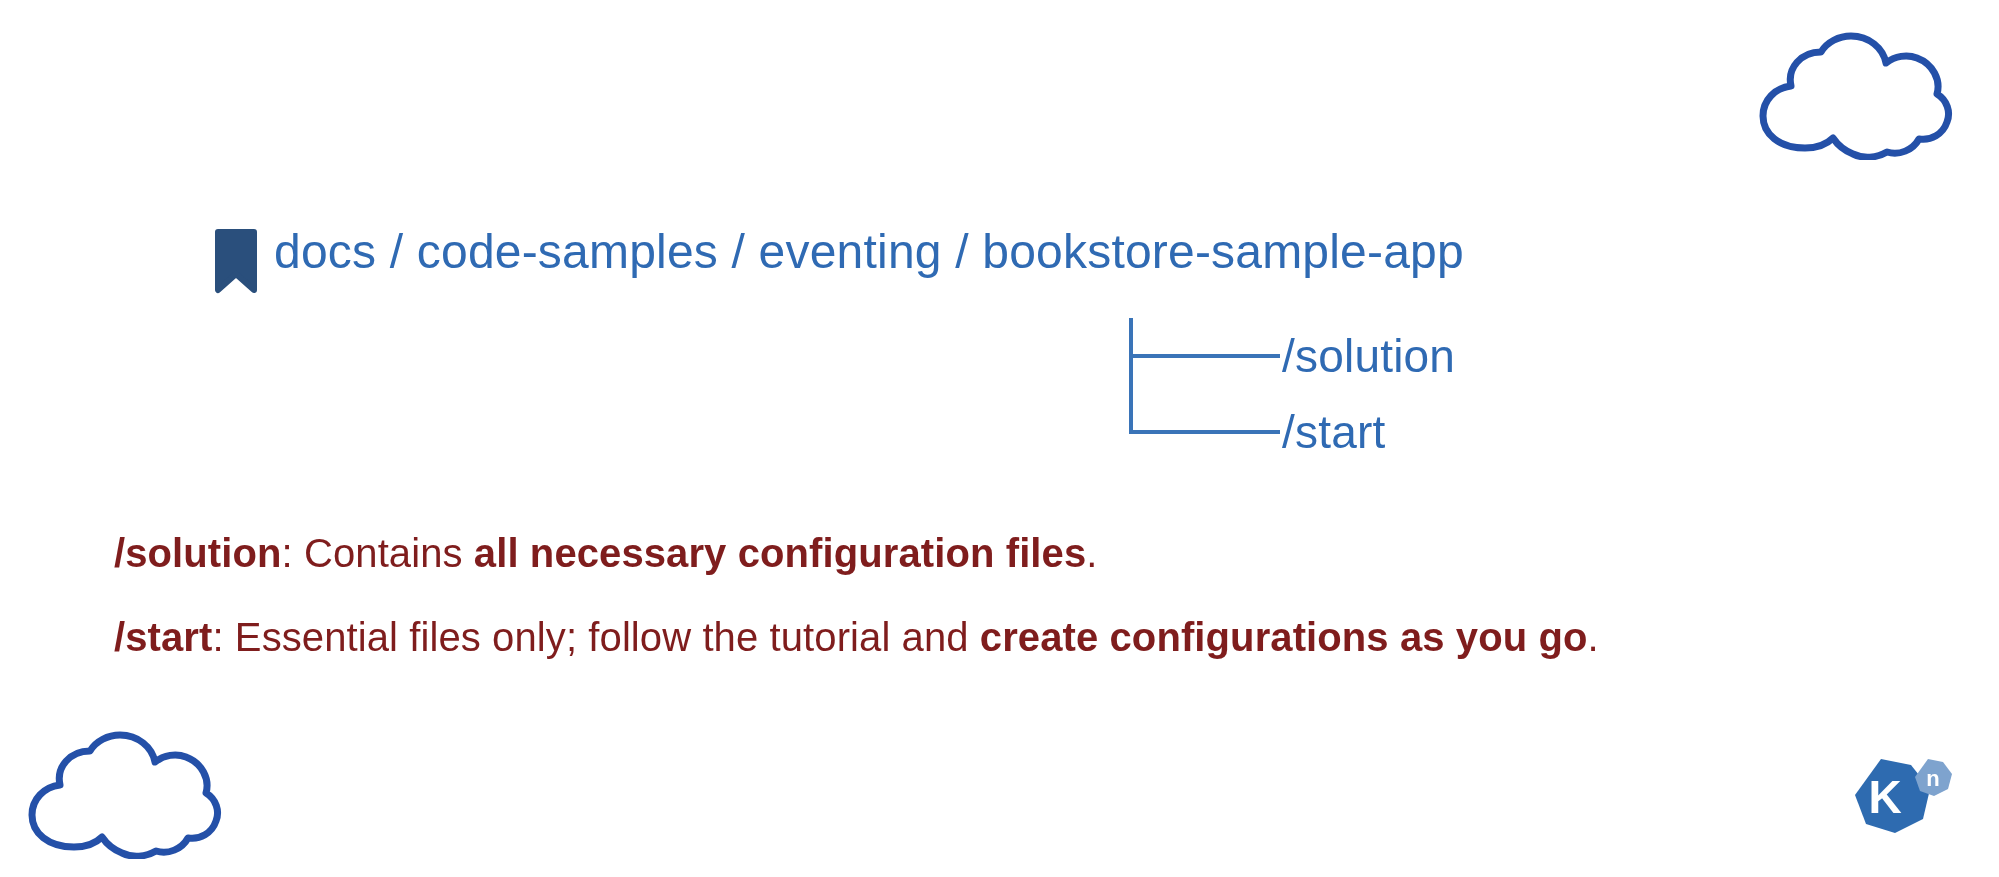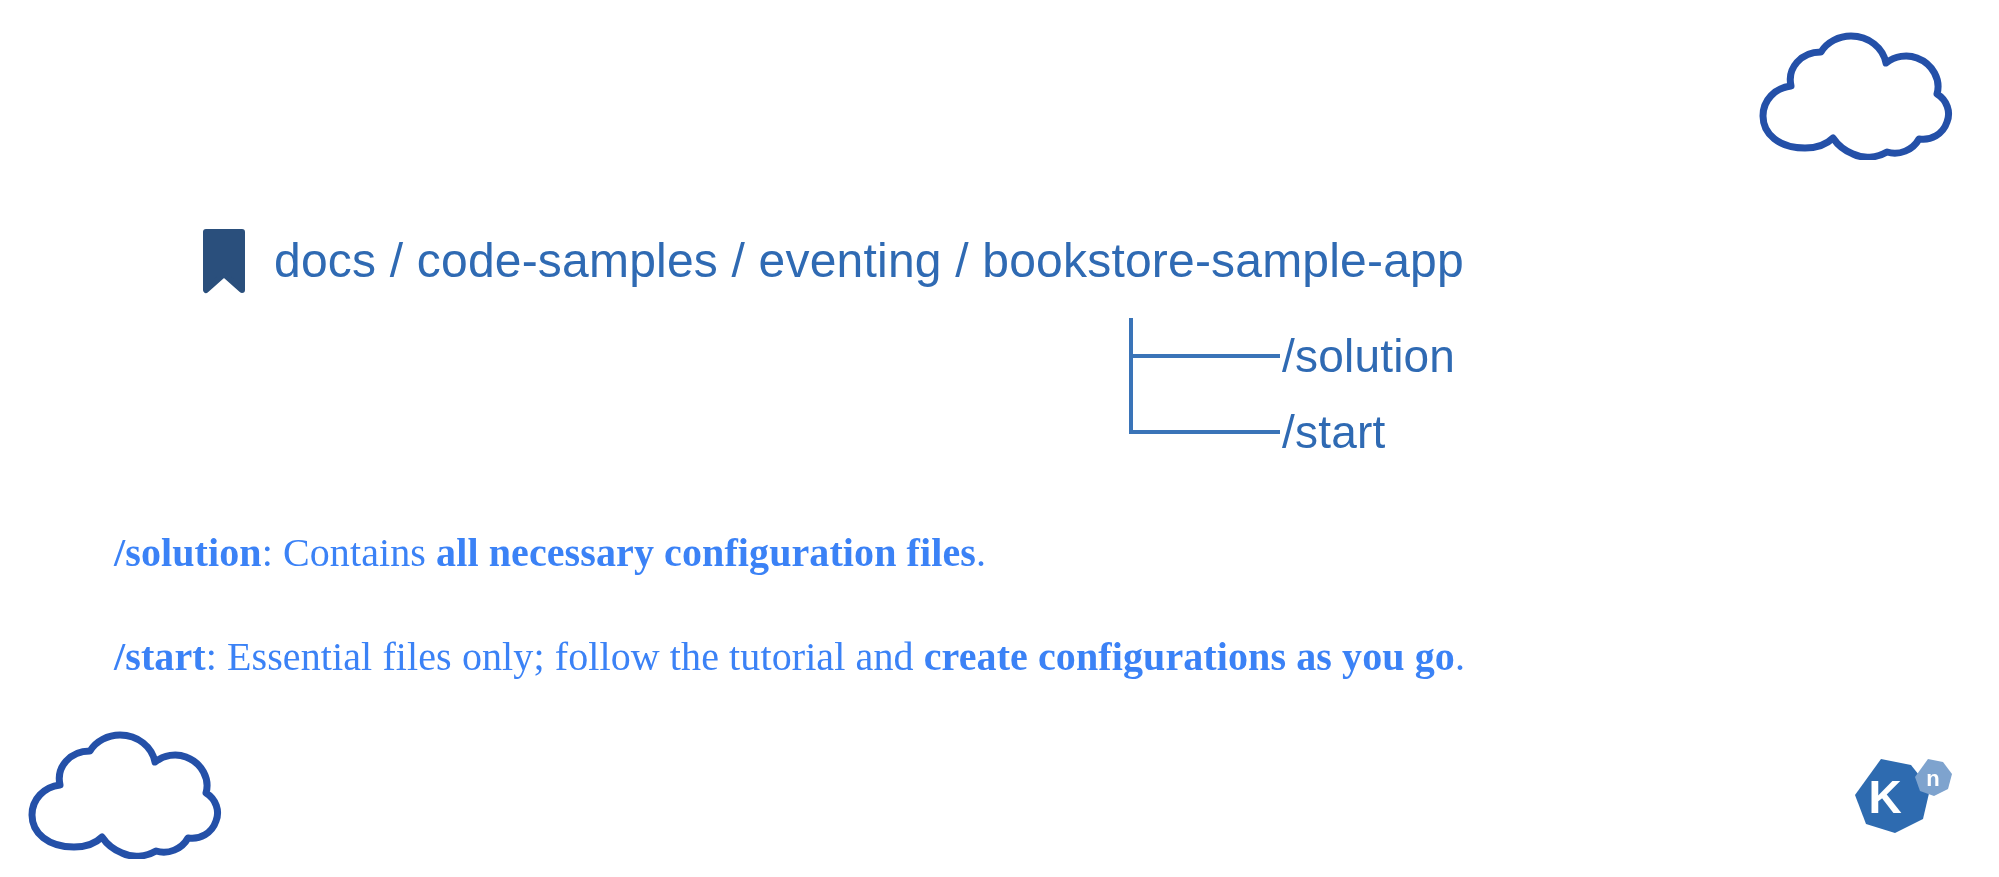--- a/index.html
+++ b/index.html
@@ -31,25 +31,25 @@
     line-height: 1.05;
     font-weight: 400;
     color: #2450A8;
     letter-spacing: -0.5px;
     white-space: nowrap;
   }
 
   
   .breadcrumb-row {
     position: absolute;
-    left: 202px;
+    left: 214px;
     top: 228px;
     display: flex;
-    align-items: center;
-    gap: 28px;
+    align-items: flex-start;
+    gap: 16px;
     white-space: nowrap;
   }
   .bookmark-icon {
     width: 44px;
     height: 66px;
     flex: none;
     display: block;
   }
   .breadcrumb-path {
     font-size: 48px;
@@ -102,27 +102,26 @@
     letter-spacing: 0.2px;
     margin-left: 2px;
   }
 
   
   .body-text {
     position: absolute;
     left: 114px;
     font-size: 40px;
     line-height: 1.2;
-    color: #3b82f6;
+    color: #7f1d1d;
     white-space: nowrap;
     letter-spacing: 0.1px;
-    font-family: Liberation Serif, serif;
   }
   .body-text.line1 { top: 529px; }
-  .body-text.line2 { top: 633px; }
+  .body-text.line2 { top: 613px; }
   .body-text b { font-weight: 700; }
 
   
   .cloud {
     position: absolute;
     display: block;
   }
   .cloud-top-right {
     right: 40px;
     top: 28px;

